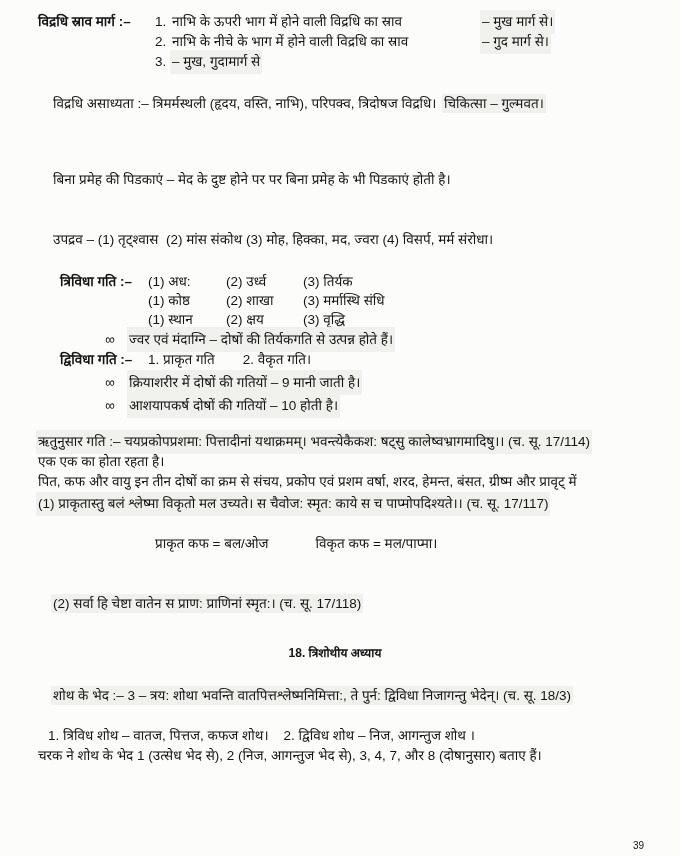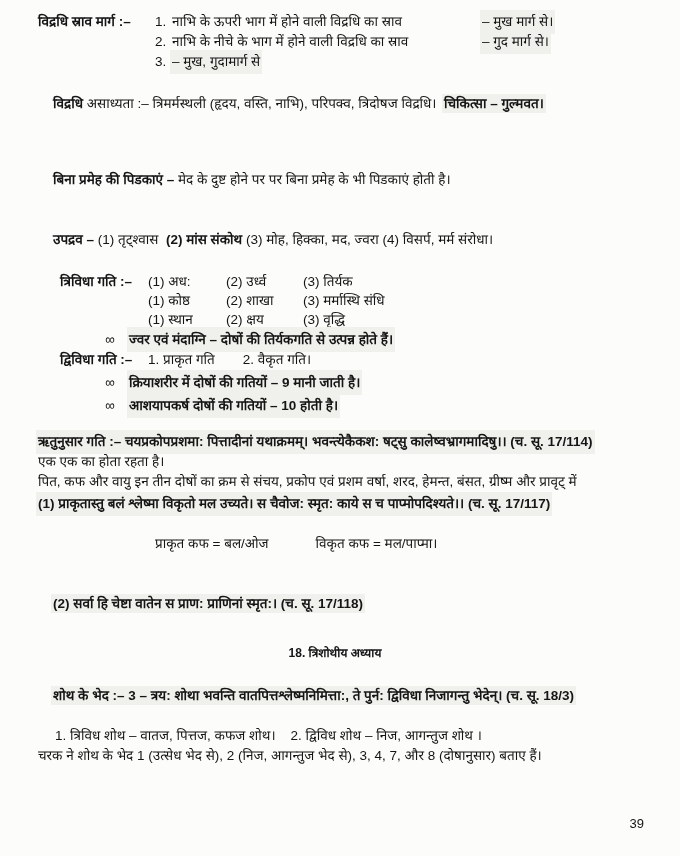--- a/index.html
+++ b/index.html
@@ -9,21 +9,21 @@
     position:relative;
     box-sizing:border-box;
     padding:12px 28px 0 38px;
     font-family:"Liberation Sans","DejaVu Sans",sans-serif;
     color:#151515;
     font-size:13.5px;
     overflow:hidden;
   }
   .line{line-height:20px;white-space:pre-wrap;}
   .flex{display:flex;align-items:flex-start;}
-  .b{font-weight:bold;}
+  .b{font-weight:normal;}
   .hl{background:#f0f0ec;box-shadow:0 0 0 2px #f0f0ec;}
   
   .lbl1{width:117px;flex:none;font-weight:bold;line-height:20px;}
   .num{width:17px;flex:none;}
   .t1{width:310px;flex:none;}
   
   .h-center{text-align:center;font-weight:bold;line-height:20px;margin-top:14px;margin-right:20px;}
   .h-chapter{text-align:center;font-weight:bold;font-size:12px;line-height:26px;margin-top:6px;margin-right:20px;}
   
   .lbl2{margin-left:22px;width:88px;flex:none;font-weight:bold;line-height:19px;}
@@ -31,21 +31,21 @@
   .gc1{display:inline-block;width:78px;}
   .gc2{display:inline-block;width:77px;}
   
   .bullet{margin-left:67px;line-height:21px;}
   .sym{width:24px;flex:none;}
   
   .item2{margin-left:28px;}
   
   .subline{margin-left:102px;}
   .sub2{margin-left:47px;}
-  .pagenum{position:absolute;top:814px;right:36px;font-size:13px;line-height:20px;}
+  .pagenum{position:absolute;top:836px;right:36px;font-size:10px;line-height:20px;}
   .mt2{margin-top:2px;}
   .mt16{margin-top:16px;}
 </style>
 </head>
 <body>
 
 <div class="page">
 
   
   <div class="flex">
@@ -133,21 +133,21 @@
     <span class="b hl">(2) सर्वा हि चेष्टा वातेन स प्राण: प्राणिनां स्मृत:। (च. सू. 17/118)</span>
   </div>
 
   
   <div class="h-chapter">18. त्रिशोथीय अध्याय</div>
 
   
   <div class="line">
     <span class="b hl">शोथ के भेद :– 3 – त्रय: शोथा भवन्ति वातपित्तश्लेष्मनिमित्ता:, ते पुर्न: द्विविधा निजागन्तु भेदेन्। (च. सू. 18/3)</span>
   </div>
-  <div class="line" style="margin-left:17px">1. त्रिविध शोथ – वातज, पित्तज, कफज शोथ।    2. द्विविध शोथ – निज, आगन्तुज शोथ ।</div>
+  <div class="line" style="margin-left:10px">1. त्रिविध शोथ – वातज, पित्तज, कफज शोथ।    2. द्विविध शोथ – निज, आगन्तुज शोथ ।</div>
   <div class="line">चरक ने शोथ के भेद 1 (उत्सेध भेद से), 2 (निज, आगन्तुज भेद से), 3, 4, 7, और 8 (दोषानुसार) बताए हैं।</div>
 
   
   
 
   
   
 
   
   

